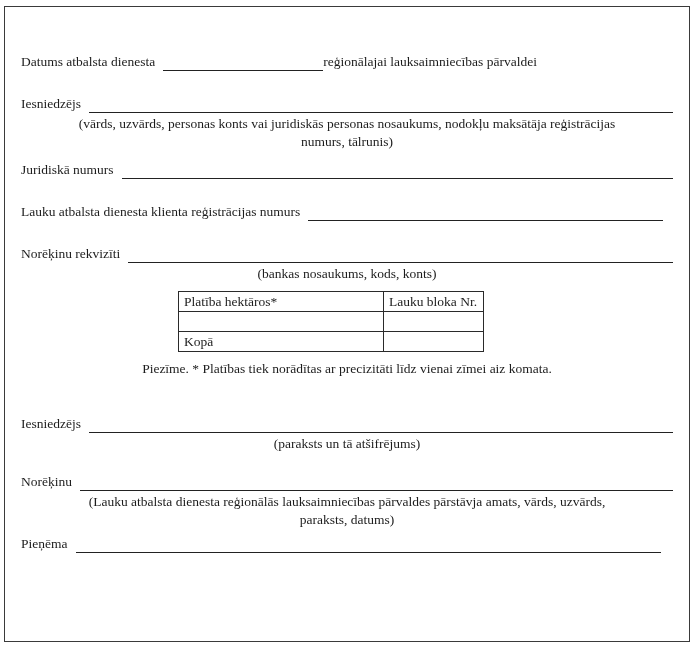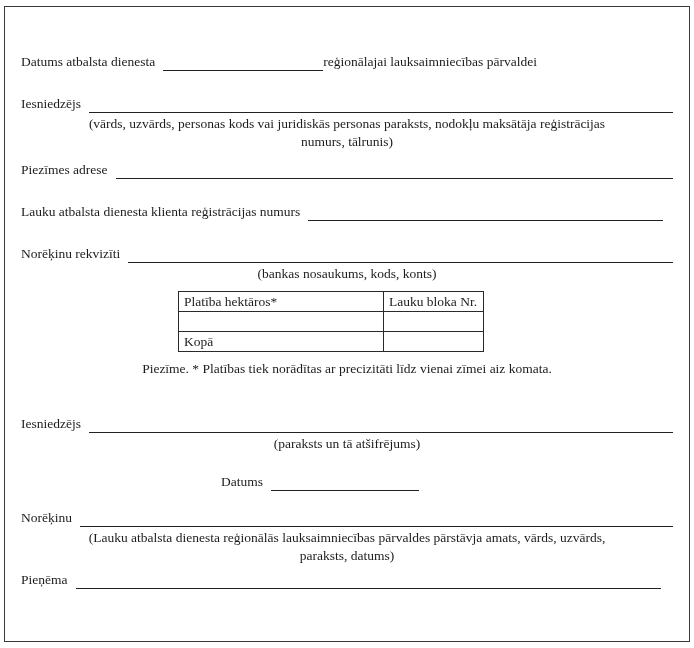--- a/index.html
+++ b/index.html
@@ -78,24 +78,24 @@
   <div class="row mb24">
     <span class="lbl">Datums atbalsta dienesta</span>
     <span class="blank fixed" style="width:160px;"></span>
     <span class="lbl">reģionālajai lauksaimniecības pārvaldei</span>
   </div>
 
   <div class="row">
     <span class="lbl">Iesniedzējs</span>
     <span class="blank"></span>
   </div>
-  <div class="hint mb10">(vārds, uzvārds, personas kods vai juridiskās personas paraksts, nodokļu maksātāja reģistrācijas numurs, tālrunis)</div>
+  <div class="hint mb10">(vārds, uzvārds, personas konts vai juridiskās personas nosaukums, nodokļu maksātāja reģistrācijas numurs, tālrunis)</div>
 
   <div class="row mb24">
-    <span class="lbl">Piezīmes adrese</span>
+    <span class="lbl">Juridiskā numurs</span>
     <span class="blank"></span>
   </div>
 
   <div class="row mb24">
     <span class="lbl">Lauku atbalsta dienesta klienta reģistrācijas numurs</span>
     <span class="blank" style="margin-right:10px;"></span>
   </div>
 
   <div class="row">
     <span class="lbl">Norēķinu rekvizīti</span>
@@ -121,24 +121,20 @@
   </table>
 
   <div class="note-line mb32">Piezīme. * Platības tiek norādītas ar precizitāti līdz vienai zīmei aiz komata.</div>
 
   <div class="row">
     <span class="lbl">Iesniedzējs</span>
     <span class="blank"></span>
   </div>
   <div class="hint mb20">(paraksts un tā atšifrējums)</div>
 
-  <div class="row mb18 indent-datums">
-    <span class="lbl">Datums</span>
-    <span class="blank fixed" style="width:148px;"></span>
-  </div>
 
   <div class="row">
     <span class="lbl">Norēķinu</span>
     <span class="blank"></span>
   </div>
   <div class="hint mb6">(Lauku atbalsta dienesta reģionālās lauksaimniecības pārvaldes pārstāvja amats, vārds, uzvārds, paraksts, datums)</div>
 
   <div class="row">
     <span class="lbl">Pieņēma</span>
     <span class="blank" style="margin-right:12px;"></span>

